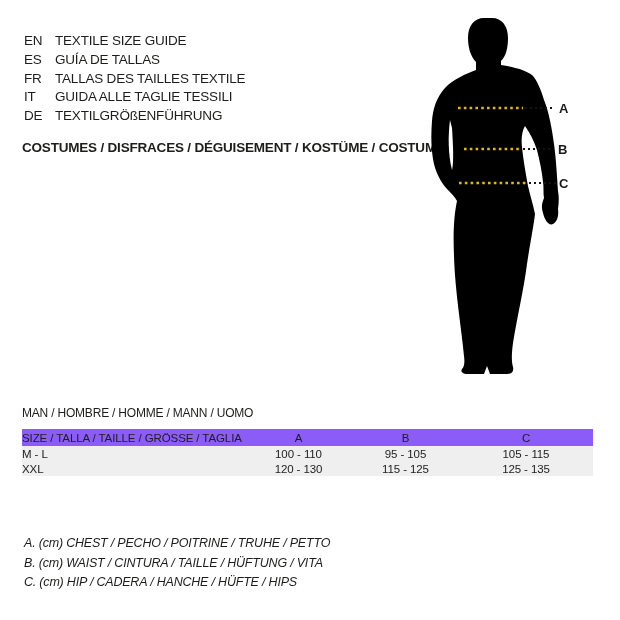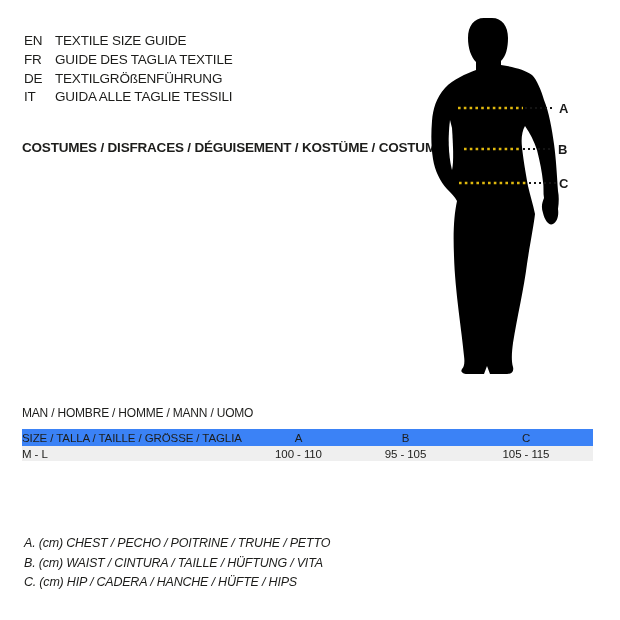--- a/index.html
+++ b/index.html
@@ -16,21 +16,21 @@
     position:absolute; left:22px; top:140px; font-size:13.5px; font-weight:700;
     letter-spacing:-0.2px; white-space:nowrap;
   }
   
   .figure { position:absolute; left:420px; top:10px; width:200px; height:370px; }
   .measure-label { font-family:"Liberation Sans",sans-serif; font-size:13px; font-weight:700; fill:#1a1a1a; }
   
   .table-title { position:absolute; left:22px; top:406px; font-size:12px; letter-spacing:-0.2px; white-space:nowrap; }
   table.sizes { position:absolute; left:22px; top:429px; width:571px; border-collapse:collapse; table-layout:fixed; font-size:11.5px; letter-spacing:-0.1px; }
   table.sizes th, table.sizes td { padding:0; font-weight:400; }
-  table.sizes thead tr { background:#3b82f6; }
+  table.sizes thead tr { background:#8b5cf6; }
   table.sizes thead th { height:17px; }
   table.sizes tbody td { height:15px; }
   table.sizes tbody tr.alt { background:#efefef;border-radius:7px; }
   .col-size { width:223px; text-align:left; padding-left:3px; }
   .col-a { width:107px; text-align:center; }
   .col-b { width:107px; text-align:center; }
   .col-c { width:134px; text-align:center; padding-right:27px; }
   
   .legend { position:absolute; left:24px; top:534px; font-size:12.5px; line-height:19.5px; letter-spacing:-0.2px;font-style:italic; }
   .legend-line { white-space:nowrap; }
@@ -38,27 +38,30 @@
 </head>
 <body>
 
 <div class="sheet">
 
   <div class="lang-list">
     <div class="lang-row">
       <span class="lang-code">EN</span><span>TEXTILE SIZE GUIDE</span>
     </div>
     <div class="lang-row">
-      <span class="lang-code">FR</span><span>GUIDE DES TAGLIA TEXTILE</span>
+      <span class="lang-code">ES</span><span>GUÍA DE TALLAS</span>
+    </div>
+    <div class="lang-row">
+      <span class="lang-code">FR</span><span>TALLAS DES TAILLES TEXTILE</span>
+    </div>
+    <div class="lang-row">
+      <span class="lang-code">IT</span><span>GUIDA ALLE TAGLIE TESSILI</span>
     </div>
     <div class="lang-row">
       <span class="lang-code">DE</span><span>TEXTILGRÖßENFÜHRUNG</span>
-    </div>
-    <div class="lang-row">
-      <span class="lang-code">IT</span><span>GUIDA ALLE TAGLIE TESSILI</span>
     </div>
   </div>
 
   <div class="category">COSTUMES / DISFRACES / DÉGUISEMENT / KOSTÜME / COSTUMI</div>
 
   <svg class="figure" viewBox="0 0 200 370" xmlns="http://www.w3.org/2000/svg">
     <path fill="#000000" d="
       M64,8
       C54,8 48,16 48,28
       C48,38 51,47 56,52
@@ -120,20 +123,26 @@
         <th class="col-c">C</th>
       </tr>
     </thead>
     <tbody>
       <tr class="alt">
         <td class="col-size">M - L</td>
         <td class="col-a">100 - 110</td>
         <td class="col-b">95 - 105</td>
         <td class="col-c">105 - 115</td>
       </tr>
+      <tr class="alt">
+        <td class="col-size">XXL</td>
+        <td class="col-a">120 - 130</td>
+        <td class="col-b">115 - 125</td>
+        <td class="col-c">125 - 135</td>
+      </tr>
     </tbody>
   </table>
 
   <div class="legend">
     <div class="legend-line">A. (cm) CHEST / PECHO / POITRINE / TRUHE / PETTO</div>
     <div class="legend-line">B. (cm) WAIST / CINTURA / TAILLE / HÜFTUNG / VITA</div>
     <div class="legend-line">C. (cm) HIP / CADERA / HANCHE / HÜFTE / HIPS</div>
   </div>
 
 </div>

